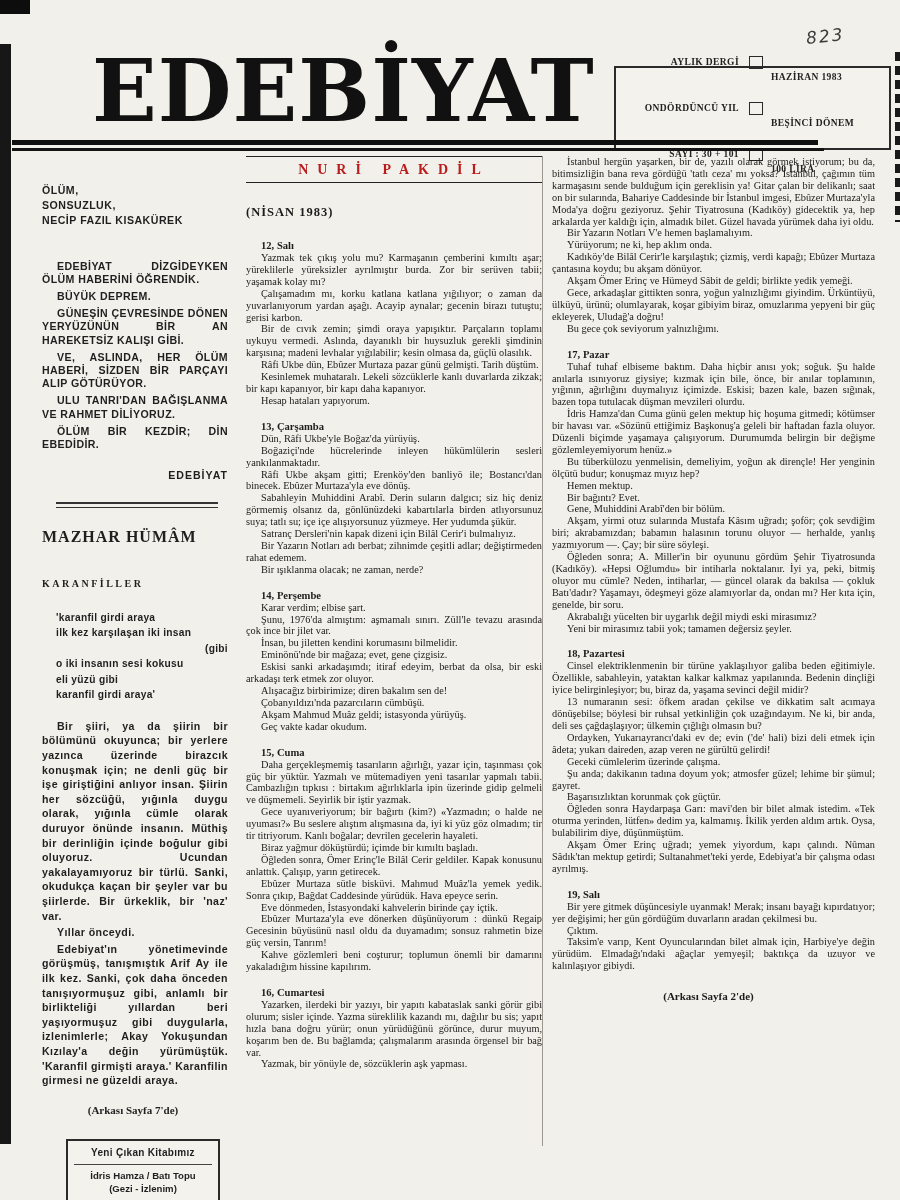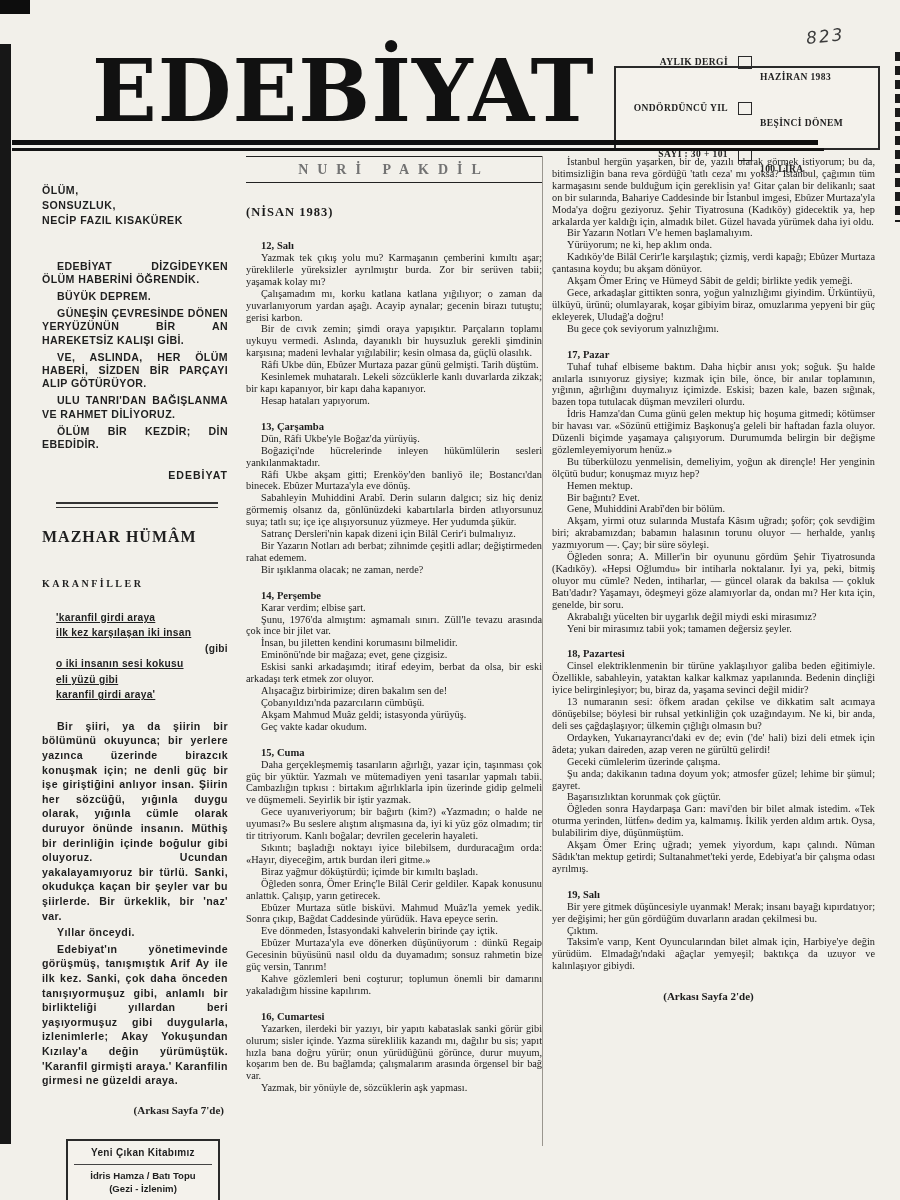--- a/index.html
+++ b/index.html
@@ -10,58 +10,58 @@
   .edge-bar-left{position:absolute;left:0;top:44px;width:11px;height:1100px;background:#171717;}
   .edge-marks-right{position:absolute;right:0;top:52px;width:5px;height:170px;
         background:repeating-linear-gradient(#1a1a1a 0 9px,#f2f0ea 9px 14px);}
   .handwritten{position:absolute;left:806px;top:26px;font-family:"DejaVu Sans",sans-serif;
         font-style:italic;font-size:17px;color:#3c3c3c;transform:rotate(-6deg);letter-spacing:2px;}
   
   .masthead-title{position:absolute;left:92px;top:48px;font-family:"DejaVu Serif",serif;
         font-weight:bold;font-size:85px;line-height:1;letter-spacing:1px;color:#111;
         transform:scaleY(1.02);}
   .infobox{position:absolute;left:614px;top:66px;width:262px;height:80px;border:2px solid #2a2a2a;
-        display:flex;flex-direction:column;justify-content:center;gap:6px;background:#f4f2ec;}
+        display:flex;flex-direction:column;justify-content:center;gap:6px;background:#f4f2ec;padding-left:11px;}
   .ib-row{display:flex;align-items:center;font-family:"Liberation Serif",serif;
         font-size:9.5px;font-weight:bold;letter-spacing:.4px;color:#222;}
   .ib-label{width:112px;text-align:right;}
   .ib-check{width:12px;height:11px;border:1.5px solid #2a2a2a;margin:0 8px 0 10px;flex:none;}
   .ib-value{text-align:left;margin-top:30px;}
   .rule-a{position:absolute;left:12px;top:140px;width:806px;height:5px;background:#0f0f0f;}
   .rule-b{position:absolute;left:12px;top:148px;width:812px;height:3px;background:#141414;}
   
   .col-left{position:absolute;left:42px;top:184px;width:186px;
         font-family:"Liberation Sans",sans-serif;font-weight:bold;font-size:10.6px;
         line-height:13.2px;color:#1f1f1f;}
   .lc-head{margin:0 0 2px 0;letter-spacing:.5px;}
   .lc-gap{height:26px;}
   .lc-para{margin:4px 0;text-indent:15px;text-align:justify;letter-spacing:.4px;}
   .lc-sig{text-align:right;margin-top:18px;letter-spacing:1px;}
   .lc-divider{margin:20px 10px 0 14px;border-top:2px solid #333;border-bottom:1px solid #333;height:3px;}
   .lc-author{margin-top:22px;font-family:"Liberation Serif",serif;font-size:16px;letter-spacing:1px;}
   .lc-poemtitle{margin-top:33px;font-family:"Liberation Serif",serif;font-size:10px;letter-spacing:2.5px;}
   .poem{margin:20px 0 0 14px;font-size:10.2px;line-height:15.5px;letter-spacing:.3px;}
-  .poem-line{margin:0;text-decoration:underline;}
+  .poem-line{margin:0;}
   .poem-line-right{margin:0;text-align:right;}
   .lc-prose{margin-top:16px;}
   .lc-prose .lc-para{margin:0 0 2px 0;line-height:14.6px;}
-  .lc-cont{text-align:right;margin:16px 4px 0 0;font-family:"Liberation Serif",serif;font-size:11px;}
+  .lc-cont{text-align:center;margin:16px 4px 0 0;font-family:"Liberation Serif",serif;font-size:11px;}
   .adbox{margin:22px 0 0 24px;width:142px;border:2px solid #2a2a2a;padding:6px 4px 7px 4px;
         text-align:center;font-size:9.6px;line-height:12px;background:#f4f2ec;}
   .adbox-title{font-size:10px;letter-spacing:.3px;}
   .adbox-hr{border:0;border-top:1.5px solid #444;margin:5px 2px;}
   .adbox-line{margin:1px 0;}
   .adbox-price{margin-top:2px;}
   
   .vdiv{position:absolute;left:542px;top:156px;width:1px;height:990px;background:#9a968e;}
   .col-mid{position:absolute;left:246px;top:156px;width:296px;}
   .col-right{position:absolute;left:552px;top:156px;width:323px;}
   .mc-rule{border:0;border-top:1.5px solid #222;margin:0;}
   .mc-author{text-align:center;font-weight:bold;font-size:14px;letter-spacing:9px;
-        margin:5px 0 4px 0;color:#737373;}
+        margin:5px 0 4px 0;color:#b91c1c;}
   .mc-month{font-weight:bold;font-size:12.5px;letter-spacing:1px;margin:22px 0 0 0;}
   .entry{margin-top:14px;}
   .entry-first{margin-top:20px;}
   .entry-title{font-weight:bold;font-size:10.6px;margin:12px 0 1px 15px;}
   .dp{margin:0;font-size:10.3px;line-height:11.9px;text-align:justify;text-indent:15px;
         color:#1b1b1b;}
   .rc-cont{text-align:center;margin:18px 10px 0 0;font-size:11px;font-weight:bold;}
 </style>
 </head>
 <body>
@@ -172,21 +172,20 @@
       <p class="dp">Alışacağız birbirimize; diren bakalım sen de!</p>
       <p class="dp">Çobanyıldızı'nda pazarcıların cümbüşü.</p>
       <p class="dp">Akşam Mahmud Muâz geldi; istasyonda yürüyüş.</p>
       <p class="dp">Geç vakte kadar okudum.</p>
     </div>
 
     <div class="entry">
       <p class="entry-title">15, Cuma</p>
       <p class="dp">Daha gerçekleşmemiş tasarıların ağırlığı, yazar için, taşınması çok güç bir yüktür. Yazmalı ve mütemadiyen yeni tasarılar yapmalı tabii. Cambazlığın tıpkısı : birtakım ağırlıklarla ipin üzerinde gidip gelmeli ve düşmemeli. Seyirlik bir iştir yazmak.</p>
       <p class="dp">Gece uyanıveriyorum; bir bağırtı (kim?) «Yazmadın; o halde ne uyuması?» Bu seslere alıştım alışmasına da, iyi ki yüz göz olmadım; tir tir titriyorum. Kanlı boğalar; devrilen gecelerin hayaleti.</p>
-      <p class="dp">Sıkıntı; başladığı noktayı iyice bilebilsem, durduracağım orda: «Hayır, diyeceğim, artık burdan ileri gitme.»</p>
       <p class="dp">Biraz yağmur döküştürdü; içimde bir kımıltı başladı.</p>
       <p class="dp">Öğleden sonra, Ömer Erinç'le Bilâl Cerir geldiler. Kapak konusunu anlattık. Çalışıp, yarın getirecek.</p>
       <p class="dp">Ebûzer Murtaza sütle bisküvi. Mahmud Muâz'la yemek yedik. Sonra çıkıp, Bağdat Caddesinde yürüdük. Hava epeyce serin.</p>
       <p class="dp">Eve dönmeden, İstasyondaki kahvelerin birinde çay içtik.</p>
       <p class="dp">Ebûzer Murtaza'yla eve dönerken düşünüyorum : dünkü Regaip Gecesinin büyüsünü nasıl oldu da duyamadım; sonsuz rahmetin bize güç versin, Tanrım!</p>
       <p class="dp">Kahve gözlemleri beni coşturur; toplumun önemli bir damarını yakaladığım hissine kapılırım.</p>
     </div>
 
     <div class="entry">
       <p class="entry-title">16, Cumartesi</p>

